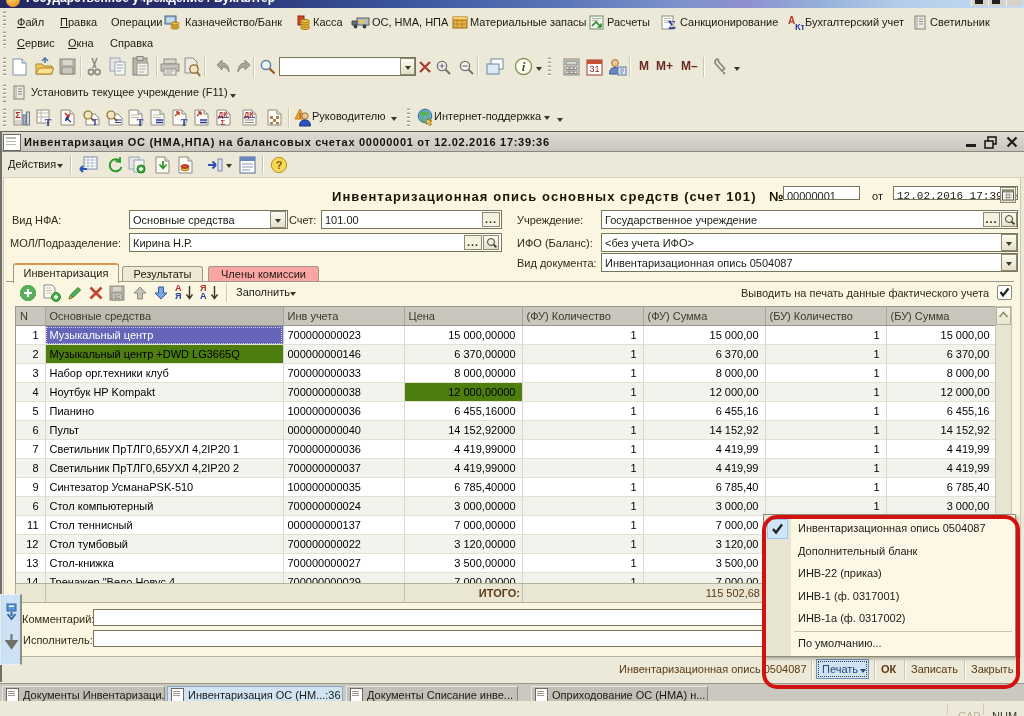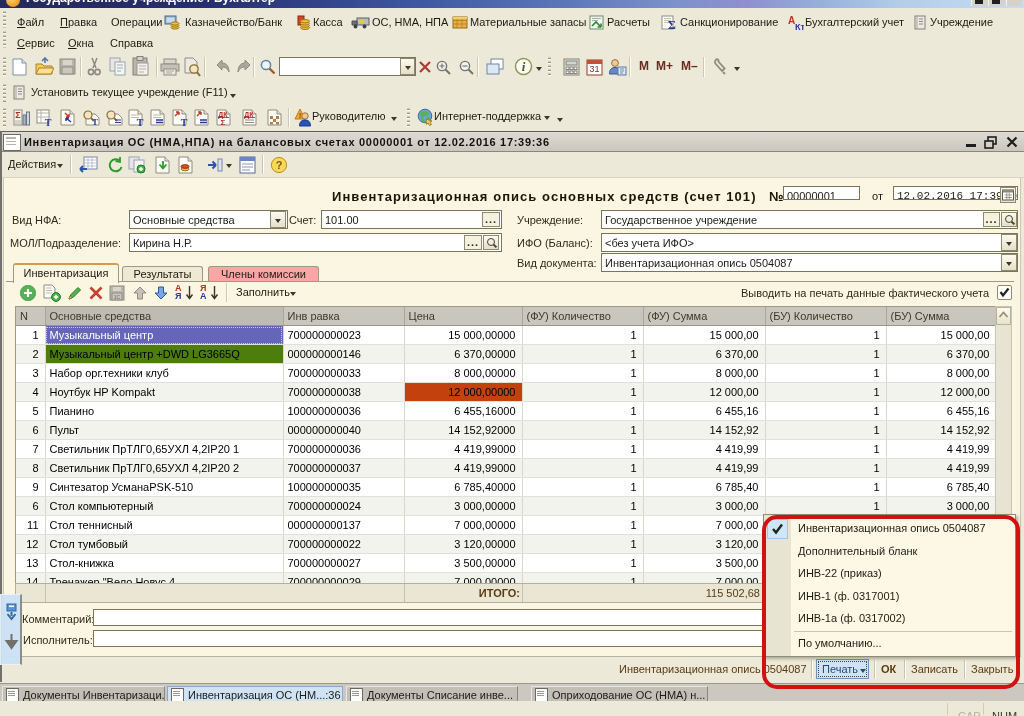--- a/index.html
+++ b/index.html
@@ -97,21 +97,21 @@
  <svg class="abs" style="left:787px;top:7px;" width="17" height="16" viewBox="0 0 17 16">
         <text x="1" y="9" font-size="10" font-weight="bold" fill="#c03020" font-family="Liberation Sans">А</text>
         <text x="8" y="15" font-size="9" font-weight="bold" fill="#2a3a9a" font-family="Liberation Sans">Кт</text>
       </svg>
  <div class="menu-item" style="left:805px;">Бухгалтерский учет</div>
  <svg class="abs" style="left:913px;top:7px;" width="14" height="15" viewBox="0 0 14 15">
         <rect x="2" y="1" width="10" height="13" fill="#eceae2" stroke="#82807a"></rect>
         <path d="M4 1 V14" stroke="#a8a59a"></path>
         <path d="M6 4 H10 M6 6.5 H10 M6 9 H10" stroke="#82807a" stroke-width=".9"></path>
       </svg>
- <div class="menu-item" style="left:930px;">Учреждение</div>
+ <div class="menu-item" style="left:930px;">Светильник</div>
  <div class="menu-item" style="left:17px;top:25px;"><u>С</u>ервис</div>
  <div class="menu-item" style="left:68px;top:25px;"><u>О</u>кна</div>
  <div class="menu-item" style="left:110px;top:25px;">Справка</div>
 </div>
 
 <div class="abs" id="toolbar1" style="left:0;top:51px;width:1024px;height:31px;background:#ece9d8;">
  <div class="abs grip" style="left:3px;top:6px;height:20px;"></div>
  <svg class="abs" style="left:12px;top:7px;" width="15" height="18" viewBox="0 0 15 18">
         <path d="M1 1 H10 L14 5 V17 H1 Z" fill="#fff" stroke="#7d93a8"></path>
         <path d="M10 1 L10 5 H14" fill="#dce8f2" stroke="#7d93a8"></path>
@@ -512,21 +512,21 @@
             <col style="width:118px">
             <col style="width:121px">
             <col style="width:122px">
             <col style="width:121px">
             <col style="width:110px">
           </colgroup>
    <tbody id="tbody">
    <tr id="hdr">
     <td style="background: rgb(201, 198, 189); color: rgb(63, 58, 38); border-right: 1px solid rgb(169, 166, 156); border-bottom: 1px solid rgb(152, 149, 138);">N</td>
               <td style="background: rgb(190, 187, 178); color: rgb(63, 58, 38); border-right: 1px solid rgb(169, 166, 156); border-bottom: 1px solid rgb(152, 149, 138);">Основные средства</td>
-              <td style="background: rgb(201, 198, 189); color: rgb(63, 58, 38); border-right: 1px solid rgb(169, 166, 156); border-bottom: 1px solid rgb(152, 149, 138);">Инв равка</td>
+              <td style="background: rgb(201, 198, 189); color: rgb(63, 58, 38); border-right: 1px solid rgb(169, 166, 156); border-bottom: 1px solid rgb(152, 149, 138);">Инв учета</td>
               <td style="background: rgb(201, 198, 189); color: rgb(63, 58, 38); border-right: 1px solid rgb(169, 166, 156); border-bottom: 1px solid rgb(152, 149, 138);">Цена</td>
               <td style="background: rgb(201, 198, 189); color: rgb(63, 58, 38); border-right: 1px solid rgb(169, 166, 156); border-bottom: 1px solid rgb(152, 149, 138);">(ФУ) Количество</td>
               <td style="background: rgb(201, 198, 189); color: rgb(63, 58, 38); border-right: 1px solid rgb(169, 166, 156); border-bottom: 1px solid rgb(152, 149, 138);">(ФУ) Сумма</td>
               <td style="background: rgb(201, 198, 189); color: rgb(63, 58, 38); border-right: 1px solid rgb(169, 166, 156); border-bottom: 1px solid rgb(152, 149, 138);">(БУ) Количество</td>
               <td style="background: rgb(201, 198, 189); color: rgb(63, 58, 38); border-right: 1px solid rgb(169, 166, 156); border-bottom: 1px solid rgb(152, 149, 138);">(БУ) Сумма</td>
    </tr>
    <tr>
               <td class="num">1</td>
               <td style="background: rgb(101, 101, 185); color: rgb(255, 255, 255); outline: rgb(200, 200, 232) dotted 1px; outline-offset: -2px;">Музыкальный центр</td>
               <td>700000000023</td>
@@ -553,21 +553,21 @@
               <td class="num">8 000,00000</td>
               <td class="num">1</td>
               <td class="num">8 000,00</td>
               <td class="num">1</td>
               <td class="num">8 000,00</td>
             </tr>
             <tr>
               <td class="num" style="background: rgb(243, 243, 237);">4</td>
               <td style="background: rgb(243, 243, 237);">Ноутбук HP Kompakt</td>
               <td style="background: rgb(243, 243, 237);">700000000038</td>
-              <td class="num" style="background: #c2410c;">12 000,00000</td>
+              <td class="num" style="background: #4d7c0f;">12 000,00000</td>
               <td class="num" style="background: rgb(243, 243, 237);">1</td>
               <td class="num" style="background: rgb(243, 243, 237);">12 000,00</td>
               <td class="num" style="background: rgb(243, 243, 237);">1</td>
               <td class="num" style="background: rgb(243, 243, 237);">12 000,00</td>
             </tr>
             <tr>
               <td class="num">5</td>
               <td>Пианино</td>
               <td>100000000036</td>
               <td class="num">6 455,16000</td>

